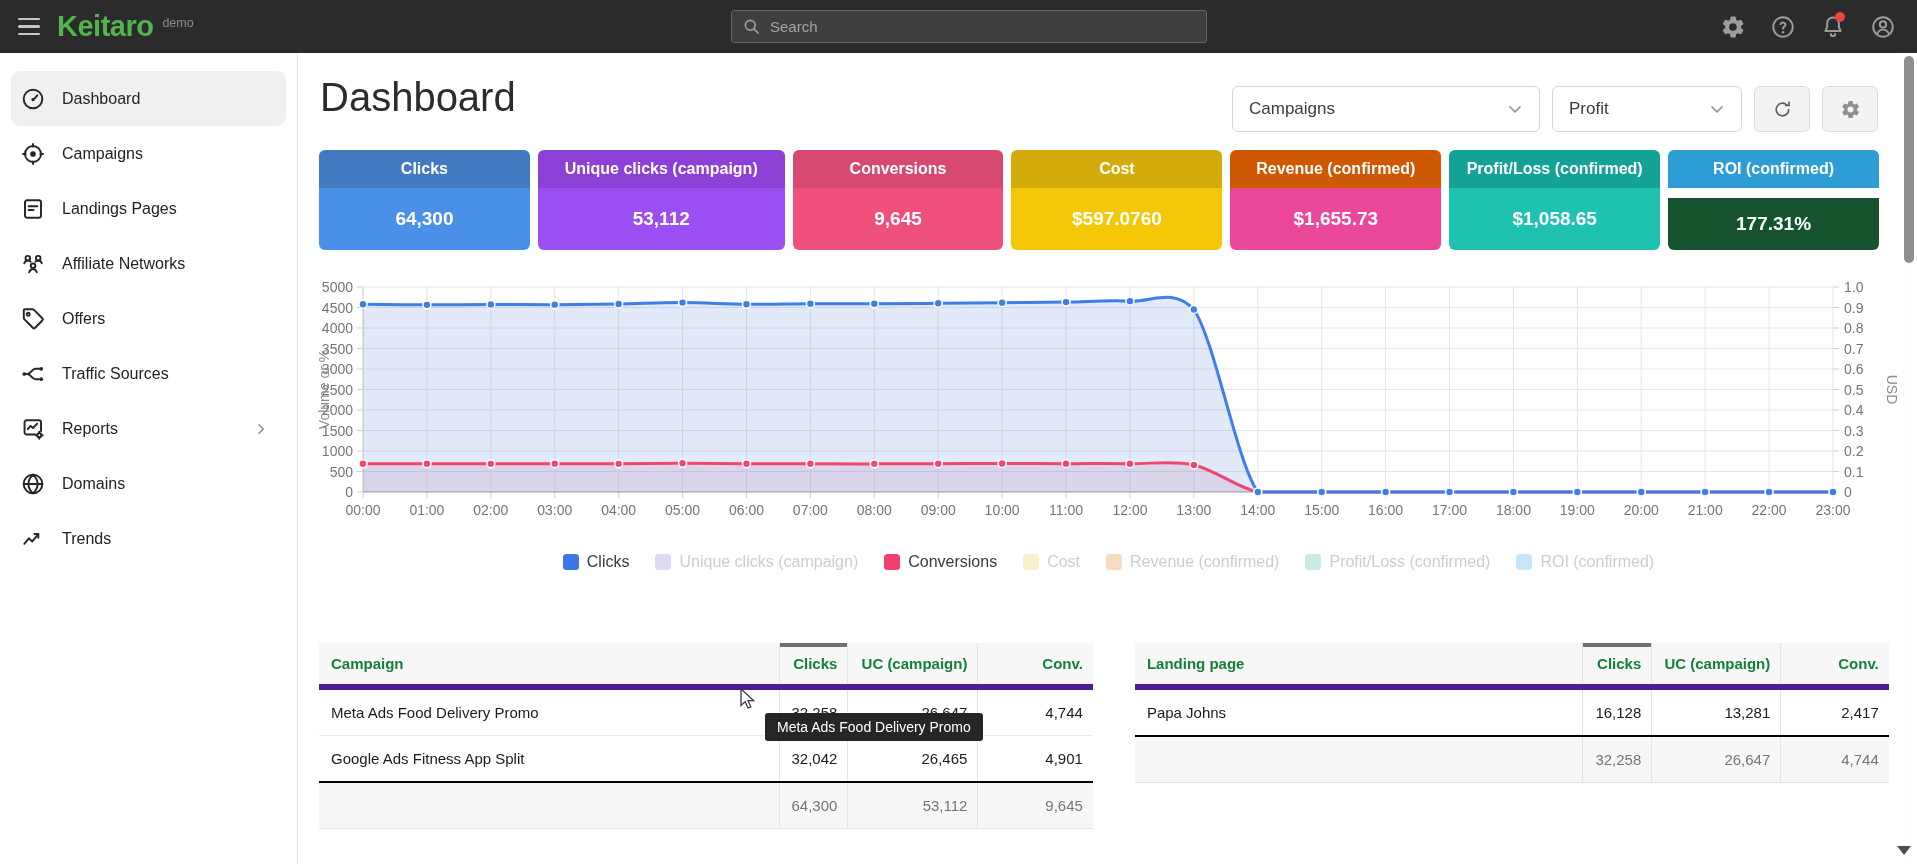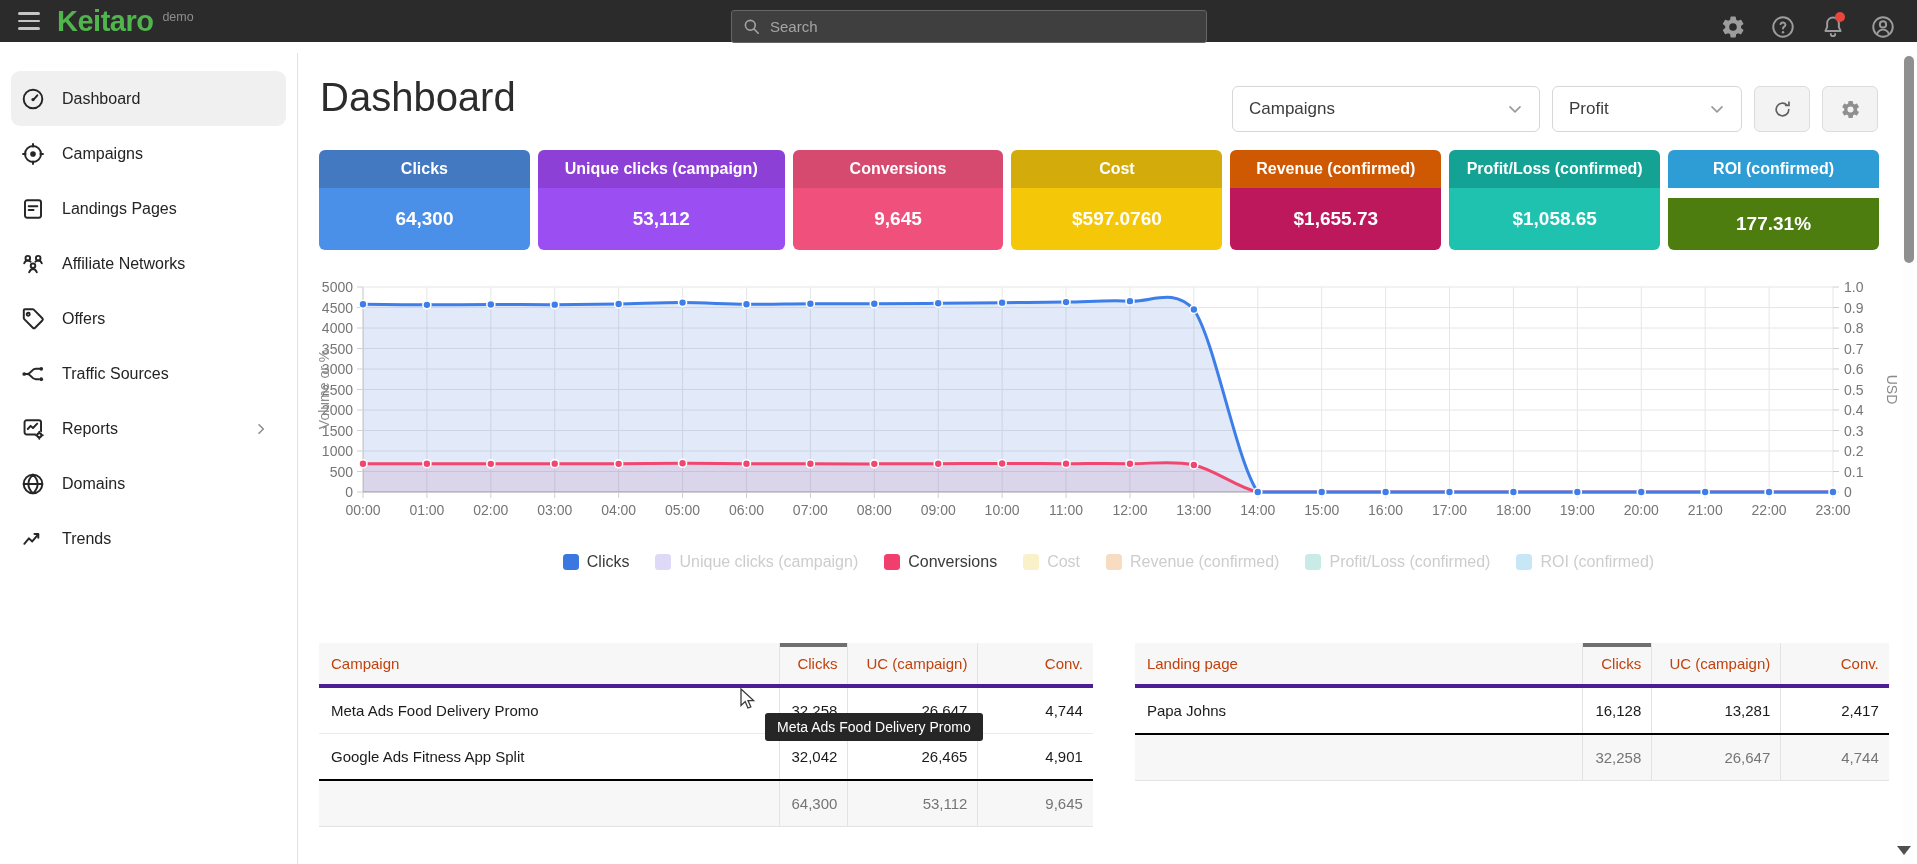--- a/index.html
+++ b/index.html
@@ -1,20 +1,20 @@
 <!DOCTYPE html>
 <html><head>
 <meta charset="utf-8">
 <style>
   * { box-sizing: border-box; margin: 0; padding: 0; }
   html, body { width: 1917px; height: 864px; overflow: hidden; }
   body { background: #fff; font-family: "Liberation Sans", sans-serif; position: relative; }
 
   
-  #topbar { position: absolute; left: 0; top: 0; width: 1917px; height: 42px;
+  #topbar { position: absolute; left: 0; top: 0; width: 1917px; height: 53px;
     background: #2b2b2b; display: flex; align-items: center; z-index: 30; }
   #hamburger { margin-left: 18px; display: flex; flex-direction: column; gap: 5px; cursor: pointer; }
   #hamburger i { display: block; width: 22px; height: 2.6px; background: #c6c6c6; border-radius: 2px; }
   #brand { margin-left: 17px; font-size: 29px; font-weight: bold; color: #4fb54c; letter-spacing: -0.5px; }
   #env-label { margin-left: 9px; font-size: 12.5px; color: #8d8d8d; transform: translateY(-4px); }
   #search-wrap { position: absolute; left: 731px; top: 10px; width: 476px; height: 33px; }
   #search-wrap svg { position: absolute; left: 11px; top: 7px; }
   #search-input { width: 100%; height: 100%; background: #3f3f3f; border: 1px solid #666;
     border-radius: 3px; color: #c9c9c9; font-size: 15px; padding: 0 10px 0 38px; outline: none;
     font-family: "Liberation Sans", sans-serif; }
@@ -66,22 +66,22 @@
     justify-content: center; align-items: center; gap: 26px; }
   .legend-item { display: flex; align-items: center; gap: 8px; cursor: pointer; font-size: 16px; }
   .legend-swatch { width: 16px; height: 16px; border-radius: 3.5px; }
   .legend-item .lg-label { color: #3a3a3a; }
   .legend-item.inactive .lg-label { color: #cdcdcd; }
 
   
   #tables-row { position: absolute; left: 20px; top: 590px; display: flex; gap: 42px; }
   .data-table { border-collapse: collapse; table-layout: fixed; font-size: 15px; }
   .data-table th, .data-table td { overflow: hidden; white-space: nowrap; }
-  .data-table thead th { background: #f7f7f7; color: #c2410c; font-weight: 400; text-align: left;
-    padding: 12px 12px; border-bottom: 4px solid #4c1d95; cursor: pointer; position: relative; }
+  .data-table thead th { background: #f7f7f7; color: #15803d; font-weight: 700; text-align: left;
+    padding: 12px 12px; border-bottom: 6px solid #4c1d95; cursor: pointer; position: relative; }
   .data-table thead th.num { text-align: right; padding-right: 10px; }
   .data-table thead th.sorted::before { content: ""; position: absolute; left: 0; right: 0; top: 0;
     height: 4px; background: #6f6f6f; }
   .data-table td { padding: 14px 12px; color: #1b1b1b; }
   .data-table td.num { text-align: right; padding-right: 10px; }
   .data-table tbody tr { border-bottom: 1px solid #ececec; background: #fff; }
   .data-table tbody tr:last-child { border-bottom: 2px solid #000000; }
   .data-table .num { border-left: 1px solid #e3e3e3; }
   .data-table tfoot td { background: #f7f7f7; color: #757575; border-bottom: 1px solid #e3e3e3; }
 
@@ -266,29 +266,29 @@
       <div class="metric-card">
         <div class="card-head" style="background: rgb(214, 74, 112);">Conversions</div>
         <div class="card-body" style="background: rgb(240, 81, 124);">9,645</div>
       </div>
       <div class="metric-card">
         <div class="card-head" style="background: rgb(211, 172, 12);">Cost</div>
         <div class="card-body" style="background: rgb(244, 199, 8);">$597.0760</div>
       </div>
       <div class="metric-card">
         <div class="card-head" style="background: rgb(207, 88, 2);">Revenue (confirmed)</div>
-        <div class="card-body" style="background: #be185d;">$1,655.73</div>
+        <div class="card-body" style="background: #ec4899;">$1,655.73</div>
       </div>
       <div class="metric-card">
         <div class="card-head" style="background: rgb(20, 162, 149);">Profit/Loss (confirmed)</div>
         <div class="card-body" style="background: rgb(31, 194, 174);">$1,058.65</div>
       </div>
       <div class="metric-card">
         <div class="card-head" style="background: rgb(46, 157, 213);">ROI (confirmed)</div>
-        <div class="card-body" style="background: #4d7c0f; margin-top: 10px;">177.31%</div>
+        <div class="card-body" style="background: #14532d; margin-top: 10px;">177.31%</div>
       </div>
     </div>
 
   <svg id="chart-svg" width="1619" height="300">
       <line x1="64" y1="24" x2="64" y2="229" stroke="#c2c2c2" stroke-width="1"></line>
       <line x1="127.91304347826087" y1="24" x2="127.91304347826087" y2="229" stroke="#e6e6e6" stroke-width="1"></line>
       <line x1="191.82608695652175" y1="24" x2="191.82608695652175" y2="229" stroke="#e6e6e6" stroke-width="1"></line>
       <line x1="255.7391304347826" y1="24" x2="255.7391304347826" y2="229" stroke="#e6e6e6" stroke-width="1"></line>
       <line x1="319.6521739130435" y1="24" x2="319.6521739130435" y2="229" stroke="#e6e6e6" stroke-width="1"></line>
       <line x1="383.5652173913044" y1="24" x2="383.5652173913044" y2="229" stroke="#e6e6e6" stroke-width="1"></line>

